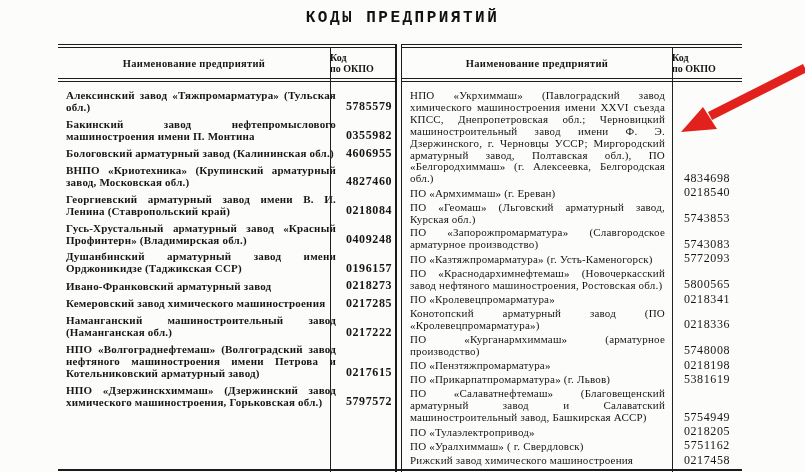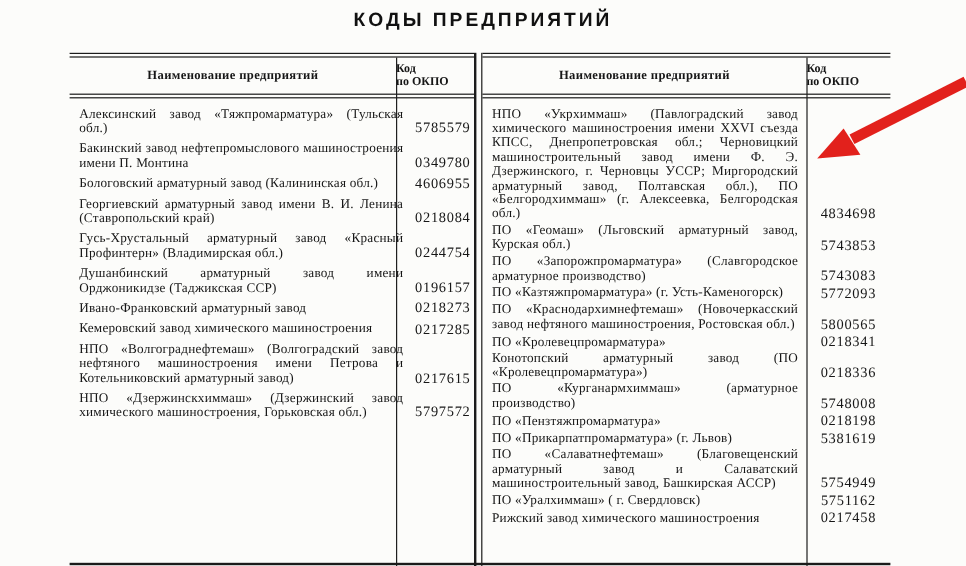--- a/index.html
+++ b/index.html
@@ -3,21 +3,21 @@
 <meta charset="utf-8">
 <style>
   html,body{margin:0;padding:0;}
   .page{
     position:relative; width:805px; height:472px;
     background:#fcfcfa; overflow:hidden;
     font-family:"Liberation Serif", serif; color:#161616;
   }
   .page-title{
     position:absolute; top:9px; left:0; width:805px;
-    text-align:center; font-family:Liberation Sans, sans-serif;
+    text-align:center; font-family:Liberation Mono, monospace;
     font-weight:bold; font-size:16px; letter-spacing:2.5px; color:#111;
   }
   .tables{
     position:absolute; left:58px; top:44px; width:684px; bottom:0;
     display:flex;
   }
   .half{
     position:relative;
     border-top:4px double #1b1b1b;
     box-sizing:border-box;
@@ -41,21 +41,21 @@
   }
   .half.left  .hdr-code{width:65px;}
   .half.right .hdr-code{width:70px;}
   .vline{
     position:absolute; top:0; bottom:0; width:1.4px; background:#1f1f1f;
   }
   .half.left  .vline{left:272px;}
   .half.right .vline{left:270px;}
   .half-body{padding-top:8px;}
   .row{display:flex; align-items:flex-end;}
-  .half.left  .row{margin-bottom:5px;}
+  .half.left  .row{margin-bottom:5px;font-weight:bold;}
   .half.right .row{margin-bottom:2px;font-family:Liberation Serif, serif;}
   .cell-name{
     flex:1; font-size:11px; line-height:11.9px; text-align:justify;
     padding:0 7px 0 8px; letter-spacing:0.2px;
   }
   .cell-code{
     font-size:12px; text-align:center; letter-spacing:0.6px;
     line-height:11.9px; padding-bottom:0.5px;
   }
   .half.left  .cell-code{width:52px;}
@@ -86,45 +86,53 @@
           <div>по ОКПО</div>
         </div>
       </div>
       <div class="half-body">
           <div class="row">
             <div class="cell-name">Алексинский завод «Тяжпромарматура» (Тульская обл.)</div>
             <div class="cell-code">5785579</div>
           </div>
           <div class="row">
             <div class="cell-name">Бакинский завод нефтепромыслового машиностроения имени П. Монтина</div>
-            <div class="cell-code">0349780</div>
+            <div class="cell-code">0355982</div>
           </div>
           <div class="row">
             <div class="cell-name">Бологовский арматурный завод (Калининская обл.)</div>
             <div class="cell-code">4606955</div>
           </div>
           <div class="row">
+            <div class="cell-name">ВНПО «Криотехника» (Крупинский арматурный завод, Московская обл.)</div>
+            <div class="cell-code">4827460</div>
+          </div>
+          <div class="row">
             <div class="cell-name">Георгиевский арматурный завод имени В. И. Ленина (Ставропольский край)</div>
             <div class="cell-code">0218084</div>
           </div>
           <div class="row">
             <div class="cell-name">Гусь-Хрустальный арматурный завод «Красный Профинтерн» (Владимирская обл.)</div>
-            <div class="cell-code">0244754</div>
+            <div class="cell-code">0409248</div>
           </div>
           <div class="row">
             <div class="cell-name">Душанбинский арматурный завод имени Орджоникидзе (Таджикская ССР)</div>
             <div class="cell-code">0196157</div>
           </div>
           <div class="row">
             <div class="cell-name">Ивано-Франковский арматурный завод</div>
             <div class="cell-code">0218273</div>
           </div>
           <div class="row">
             <div class="cell-name">Кемеровский завод химического машиностроения</div>
             <div class="cell-code">0217285</div>
+          </div>
+          <div class="row">
+            <div class="cell-name">Наманганский машиностроительный завод (Наманганская обл.)</div>
+            <div class="cell-code">0217222</div>
           </div>
           <div class="row">
             <div class="cell-name">НПО «Волгограднефтемаш» (Волгоградский завод нефтяного машиностроения имени Петрова и Котельниковский арматурный завод)</div>
             <div class="cell-code">0217615</div>
           </div>
           <div class="row">
             <div class="cell-name">НПО «Дзержинскхиммаш» (Дзержинский завод химического машиностроения, Горьковская обл.)</div>
             <div class="cell-code">5797572</div>
           </div>
         </div>
@@ -140,20 +148,24 @@
           <div>Код</div>
           <div>по ОКПО</div>
         </div>
       </div>
       <div class="half-body">
           <div class="row">
             <div class="cell-name">НПО «Укрхиммаш» (Павлоградский завод химического машиностроения имени XXVI съезда КПСС, Днепропетровская обл.; Черновицкий машиностроительный завод имени Ф. Э. Дзержинского, г. Черновцы УССР; Миргородский арматурный завод, Полтавская обл.), ПО «Белгородхиммаш» (г. Алексеевка, Белгородская обл.)</div>
             <div class="cell-code">4834698</div>
           </div>
           <div class="row">
+            <div class="cell-name">ПО «Армхиммаш» (г. Ереван)</div>
+            <div class="cell-code">0218540</div>
+          </div>
+          <div class="row">
             <div class="cell-name">ПО «Геомаш» (Льговский арматурный завод, Курская обл.)</div>
             <div class="cell-code">5743853</div>
           </div>
           <div class="row">
             <div class="cell-name">ПО «Запорожпромарматура» (Славгородское арматурное производство)</div>
             <div class="cell-code">5743083</div>
           </div>
           <div class="row">
             <div class="cell-name">ПО «Казтяжпромарматура» (г. Усть-Каменогорск)</div>
             <div class="cell-code">5772093</div>
@@ -178,20 +190,24 @@
             <div class="cell-name">ПО «Пензтяжпромарматура»</div>
             <div class="cell-code">0218198</div>
           </div>
           <div class="row">
             <div class="cell-name">ПО «Прикарпатпромарматура» (г. Львов)</div>
             <div class="cell-code">5381619</div>
           </div>
           <div class="row">
             <div class="cell-name">ПО «Салаватнефтемаш» (Благовещенский арматурный завод и Салаватский машиностроительный завод, Башкирская АССР)</div>
             <div class="cell-code">5754949</div>
+          </div>
+          <div class="row">
+            <div class="cell-name">ПО «Тулаэлектропривод»</div>
+            <div class="cell-code">0218205</div>
           </div>
           <div class="row">
             <div class="cell-name">ПО «Уралхиммаш» ( г. Свердловск)</div>
             <div class="cell-code">5751162</div>
           </div>
           <div class="row">
             <div class="cell-name">Рижский завод химического машиностроения</div>
             <div class="cell-code">0217458</div>
           </div>
         </div>

